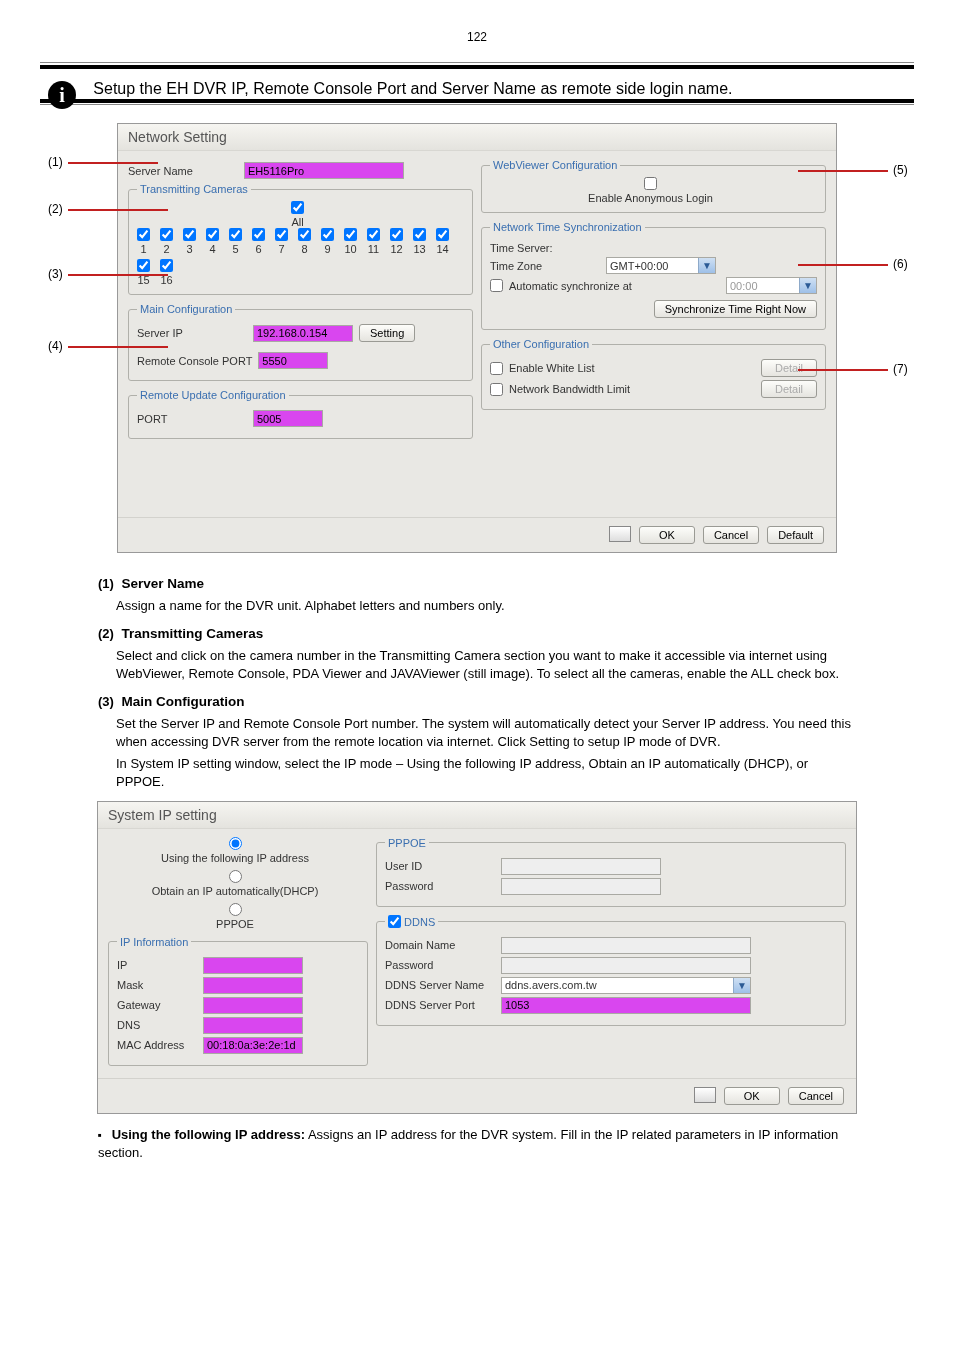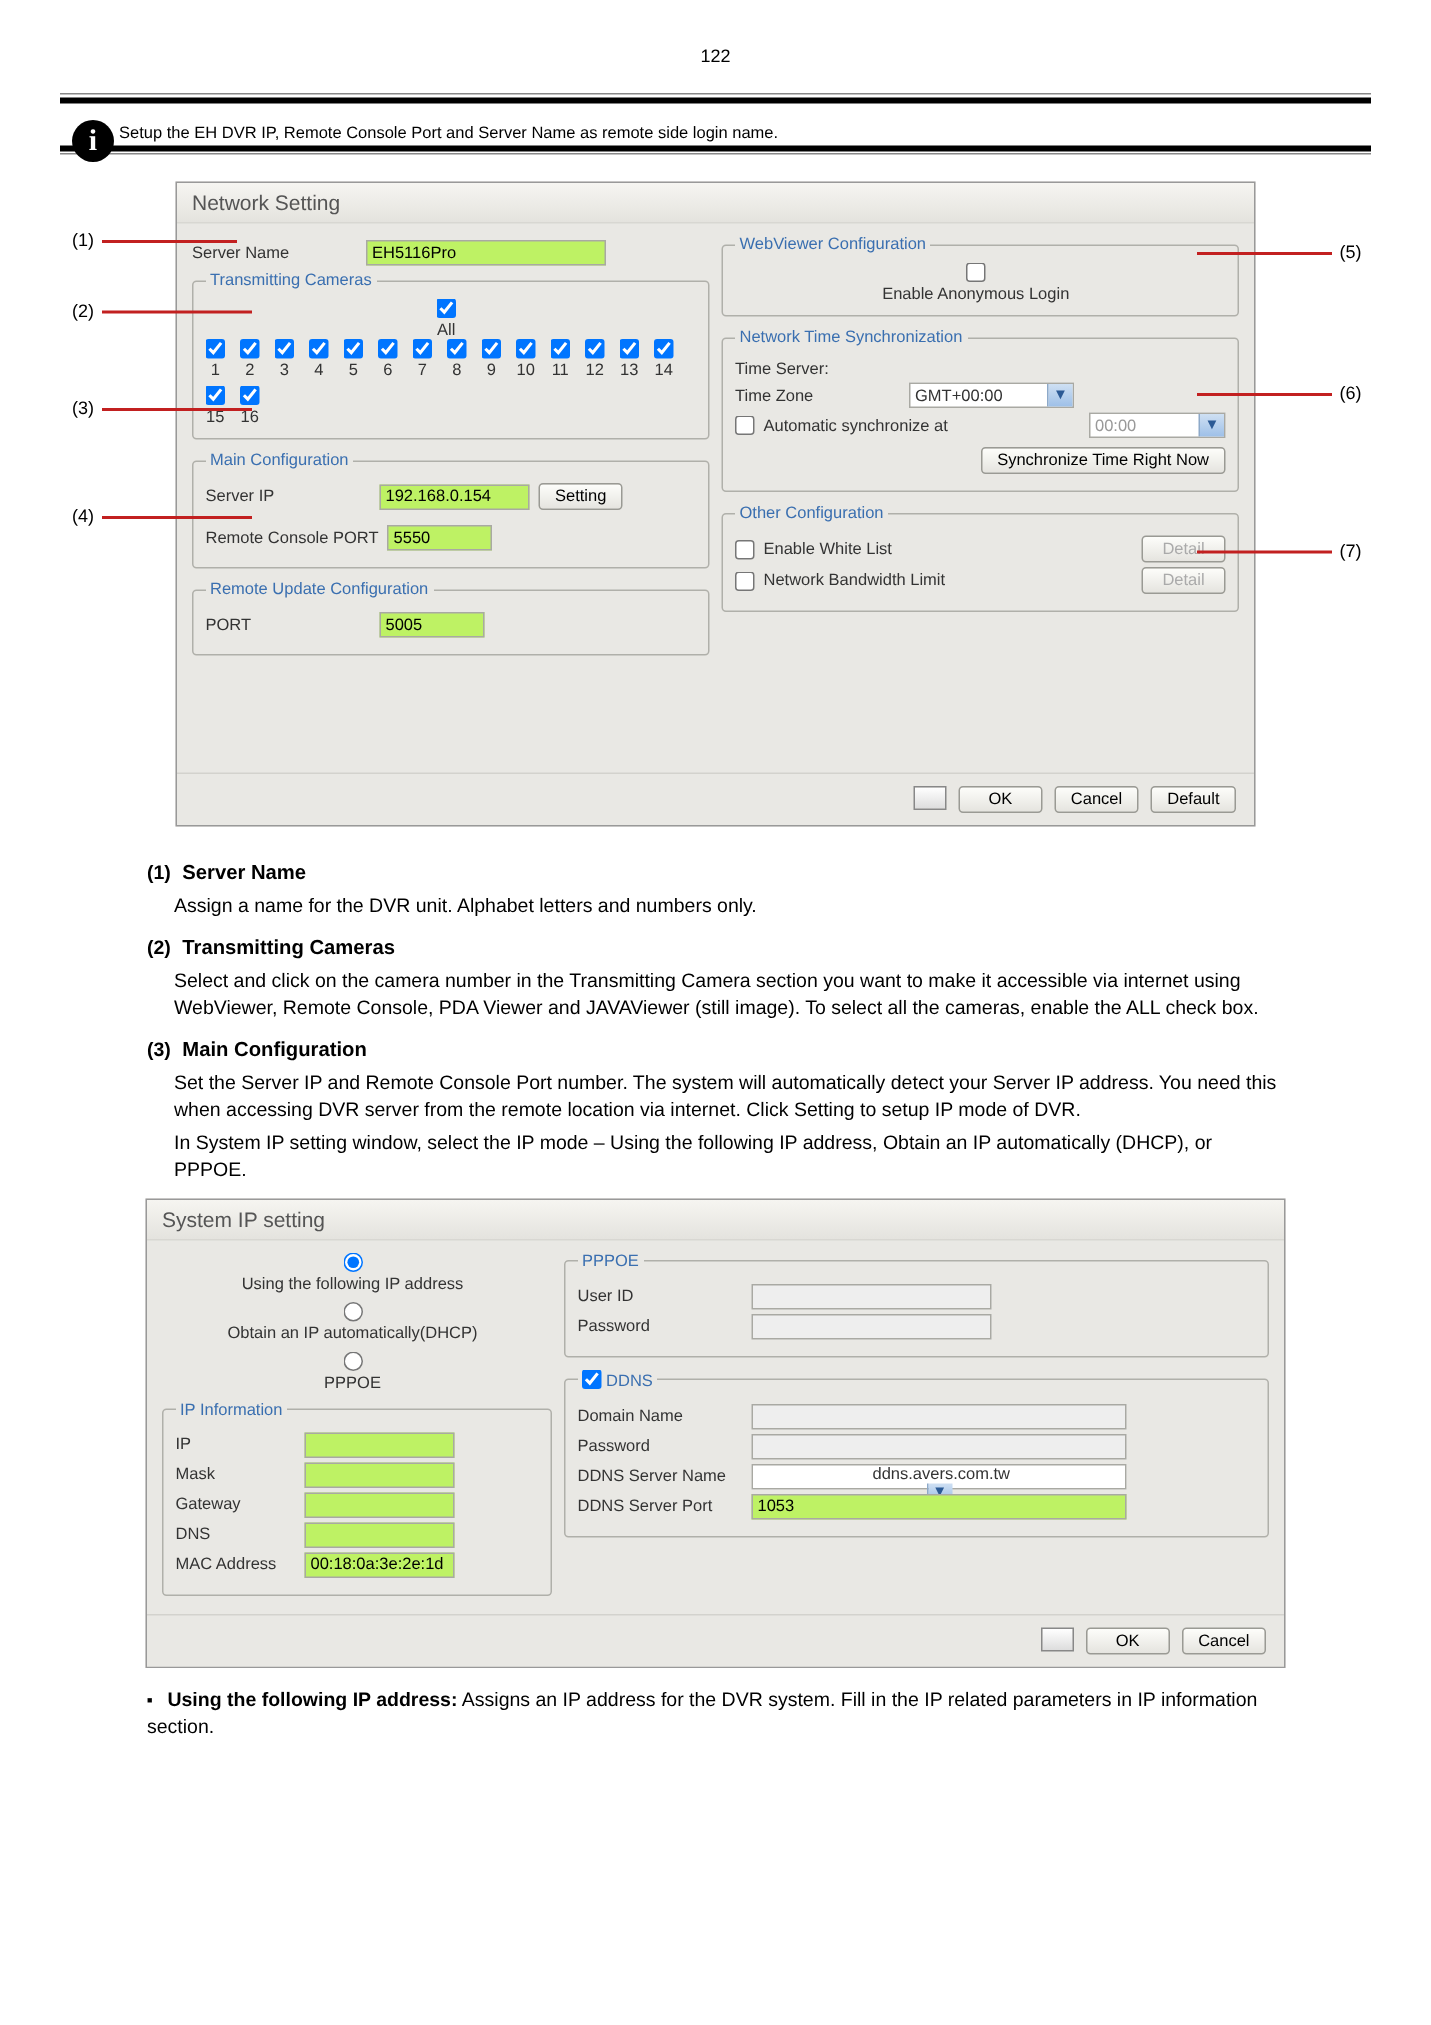--- a/index.html
+++ b/index.html
@@ -63,21 +63,21 @@
   }
   fieldset legend {
     font-size: 11px;
     color: #3a6fb0;
     padding: 0 3px;
   }
   .row { display: flex; align-items: center; gap: 6px; margin: 3px 0; }
   .row label.lbl { min-width: 110px; color: #333; }
   input.text {
     border: 1px solid #a9a9a3;
-    background: #bef264;
+    background: #d946ef;
     height: 17px;
     font-size: 11px;
     padding: 0 3px;
     width: 100px;
   }
   input.text.long { width: 160px; }
   input.text.disabled { background: #eee; color: #999; }
   .btn {
     background: linear-gradient(#fdfdfa,#e5e4df);
     border: 1px solid #9a9a94;
@@ -98,21 +98,21 @@
   }
   .combo span { flex: 1; font-size: 11px; padding-left: 3px; }
   .combo .arrow {
     width: 17px; height: 15px;
     background: linear-gradient(#cfe0f3,#9ec0e8);
     border-left: 1px solid #8da9c9;
     display: flex; justify-content: center; align-items: center;
     color: #2b5a95; font-size: 10px;
   }
   .combo.disabled span { color: #999; }
-  .combo.wide { width: 250px; flex-direction: column; }
+  .combo.wide { width: 250px; }
   .dialog-footer {
     display: flex;
     justify-content: flex-end;
     gap: 8px;
     padding: 8px 12px;
     background: #e9e8e4;
     border-top: 1px solid #d3d2cd;
   }
   .kb-icon {
     width: 22px; height: 16px;
@@ -139,21 +139,21 @@
 
 
 
 <div style="text-align:center;font-size:12px;margin-bottom:18px;">122</div>
 
 <div class="page-lines">
   <div class="thin"></div>
     <div class="thick"></div>
 </div>
 <span class="info-icon">i</span>
-<div style="display:inline-block;vertical-align:8px;font-size:11px;">Setup the EH DVR IP, Remote Console Port and Server Name as remote side login name.</div>
+<div style="display:inline-block;margin-left:14px;vertical-align:8px;font-size:16px;">Setup the EH DVR IP, Remote Console Port and Server Name as remote side login name.</div>
 <div class="page-lines page-lines2">
   <div class="thick"></div>
     <div class="thin"></div>
 </div>
 
 
 <div class="dialog" style="margin-top:16px;height:430px;">
   <div class="dialog-title">Network Setting</div>
   <div class="dialog-body">
 

